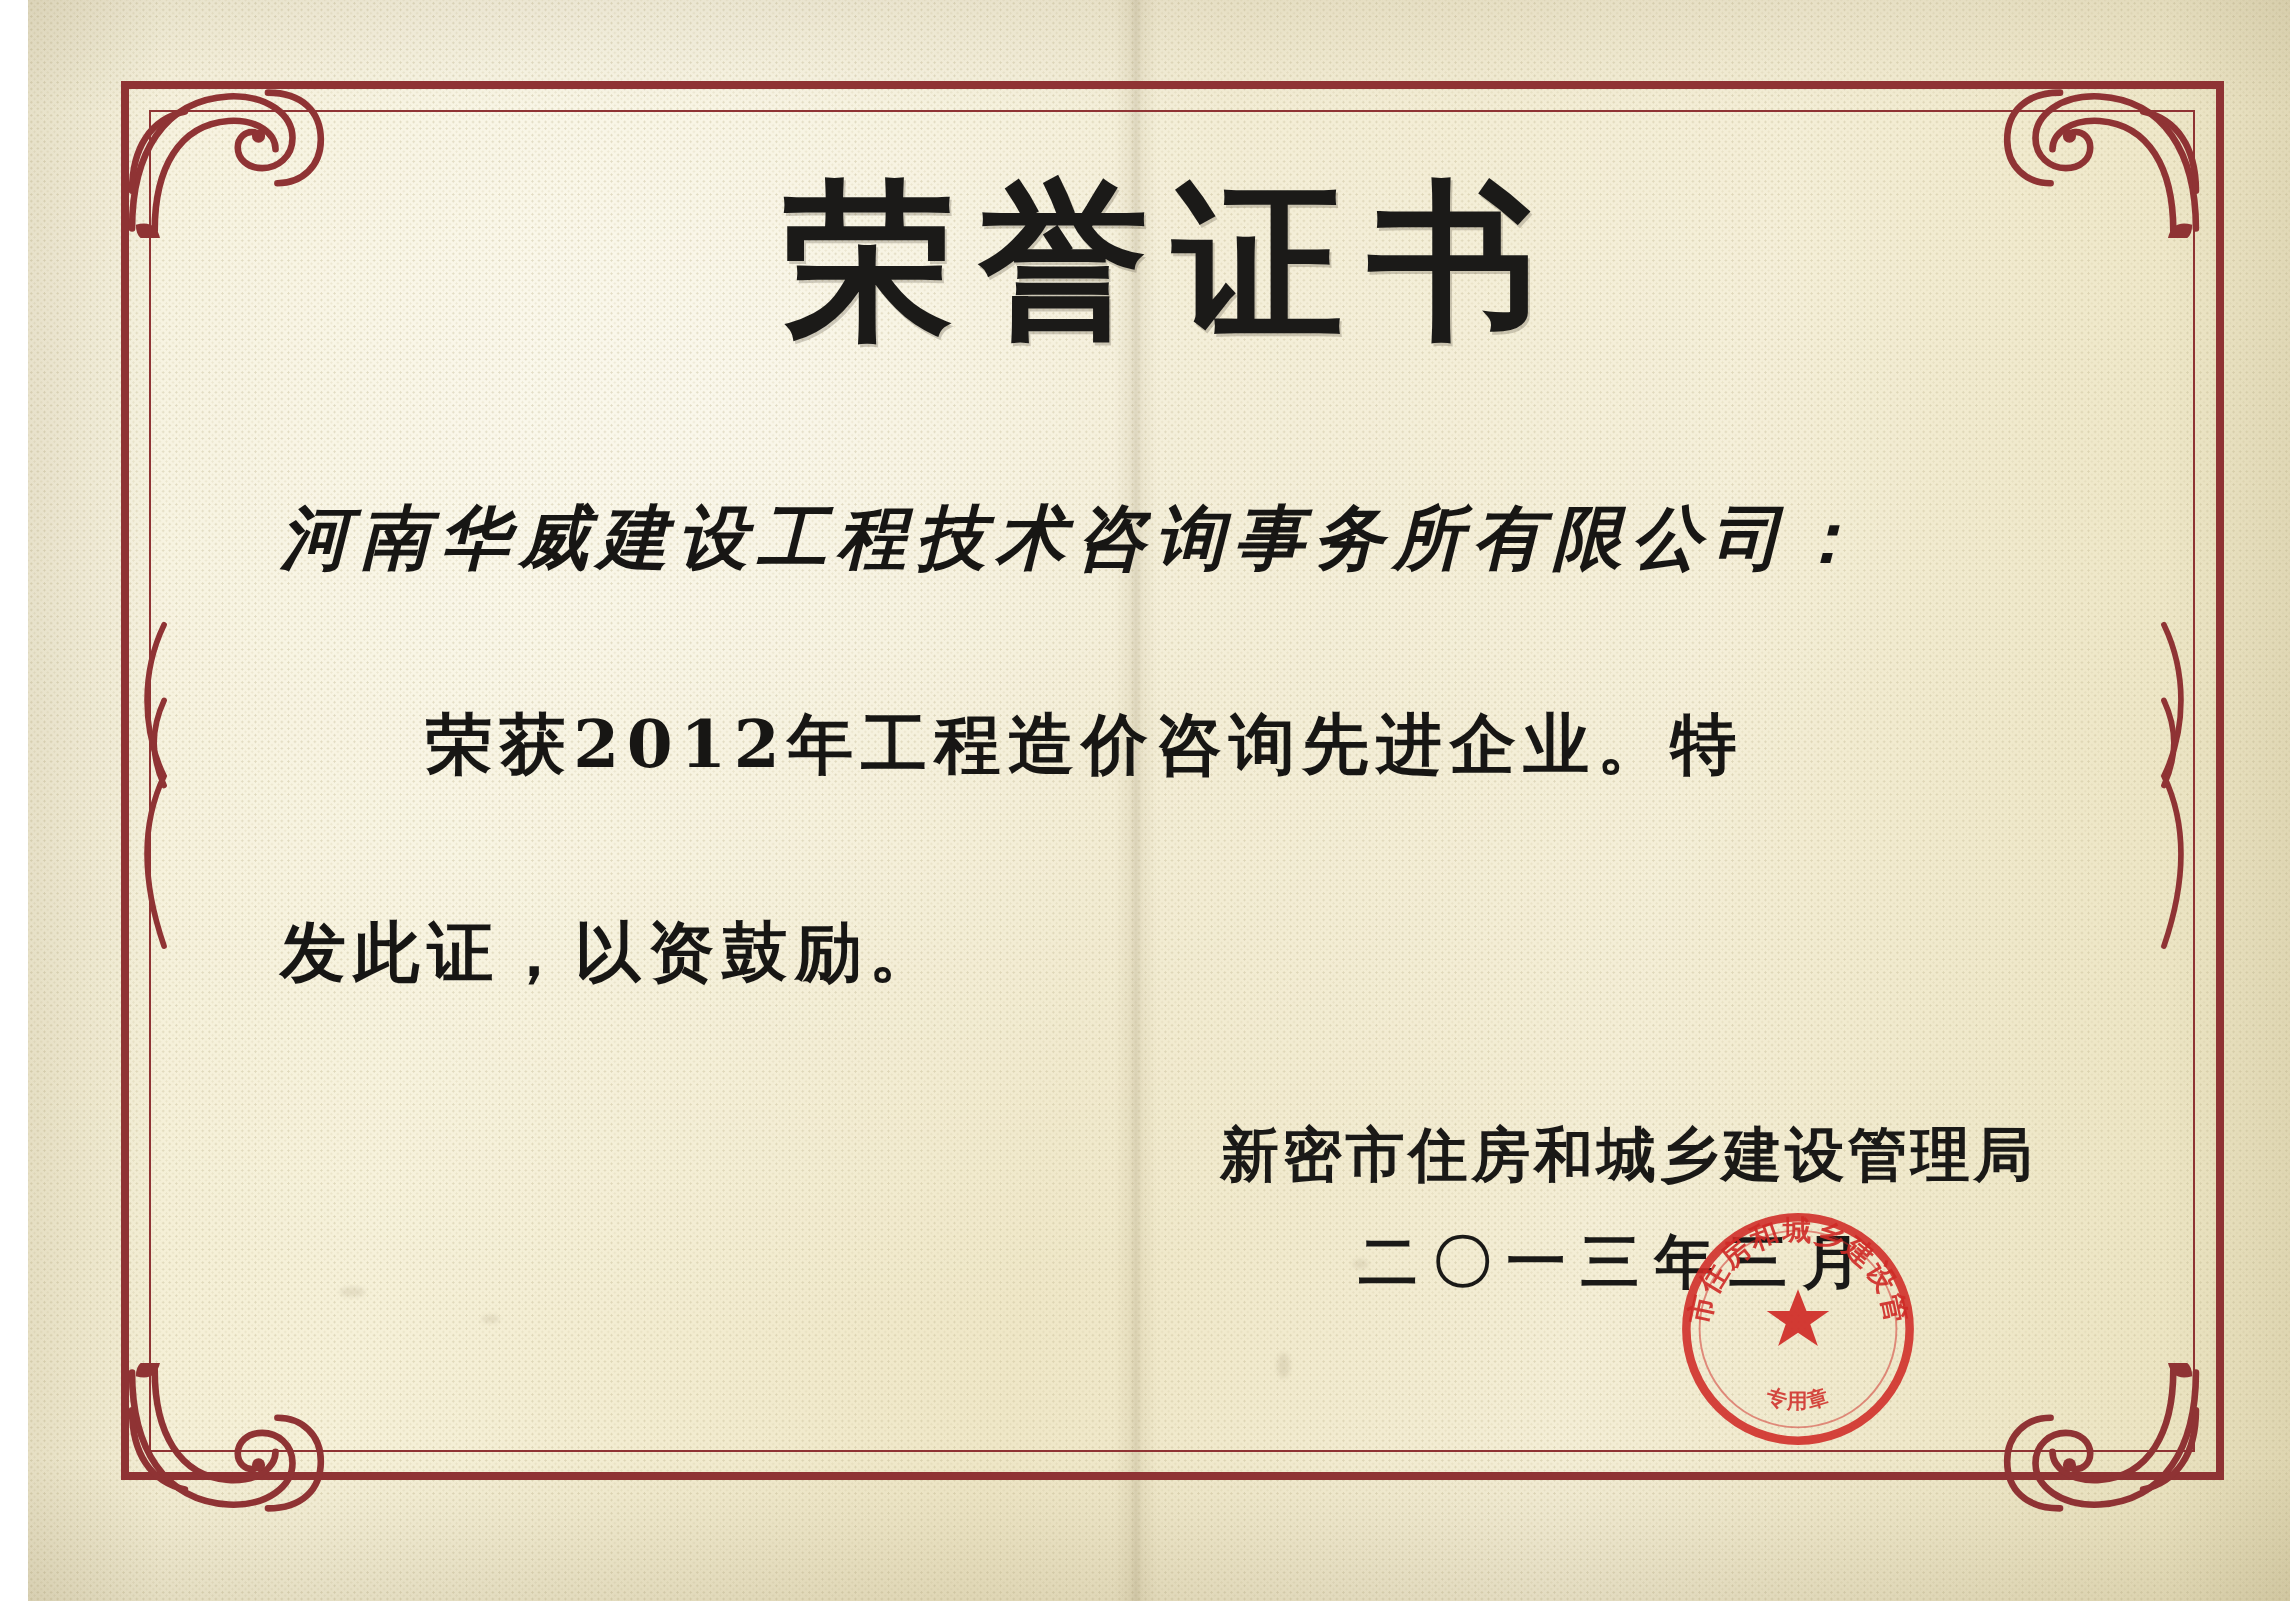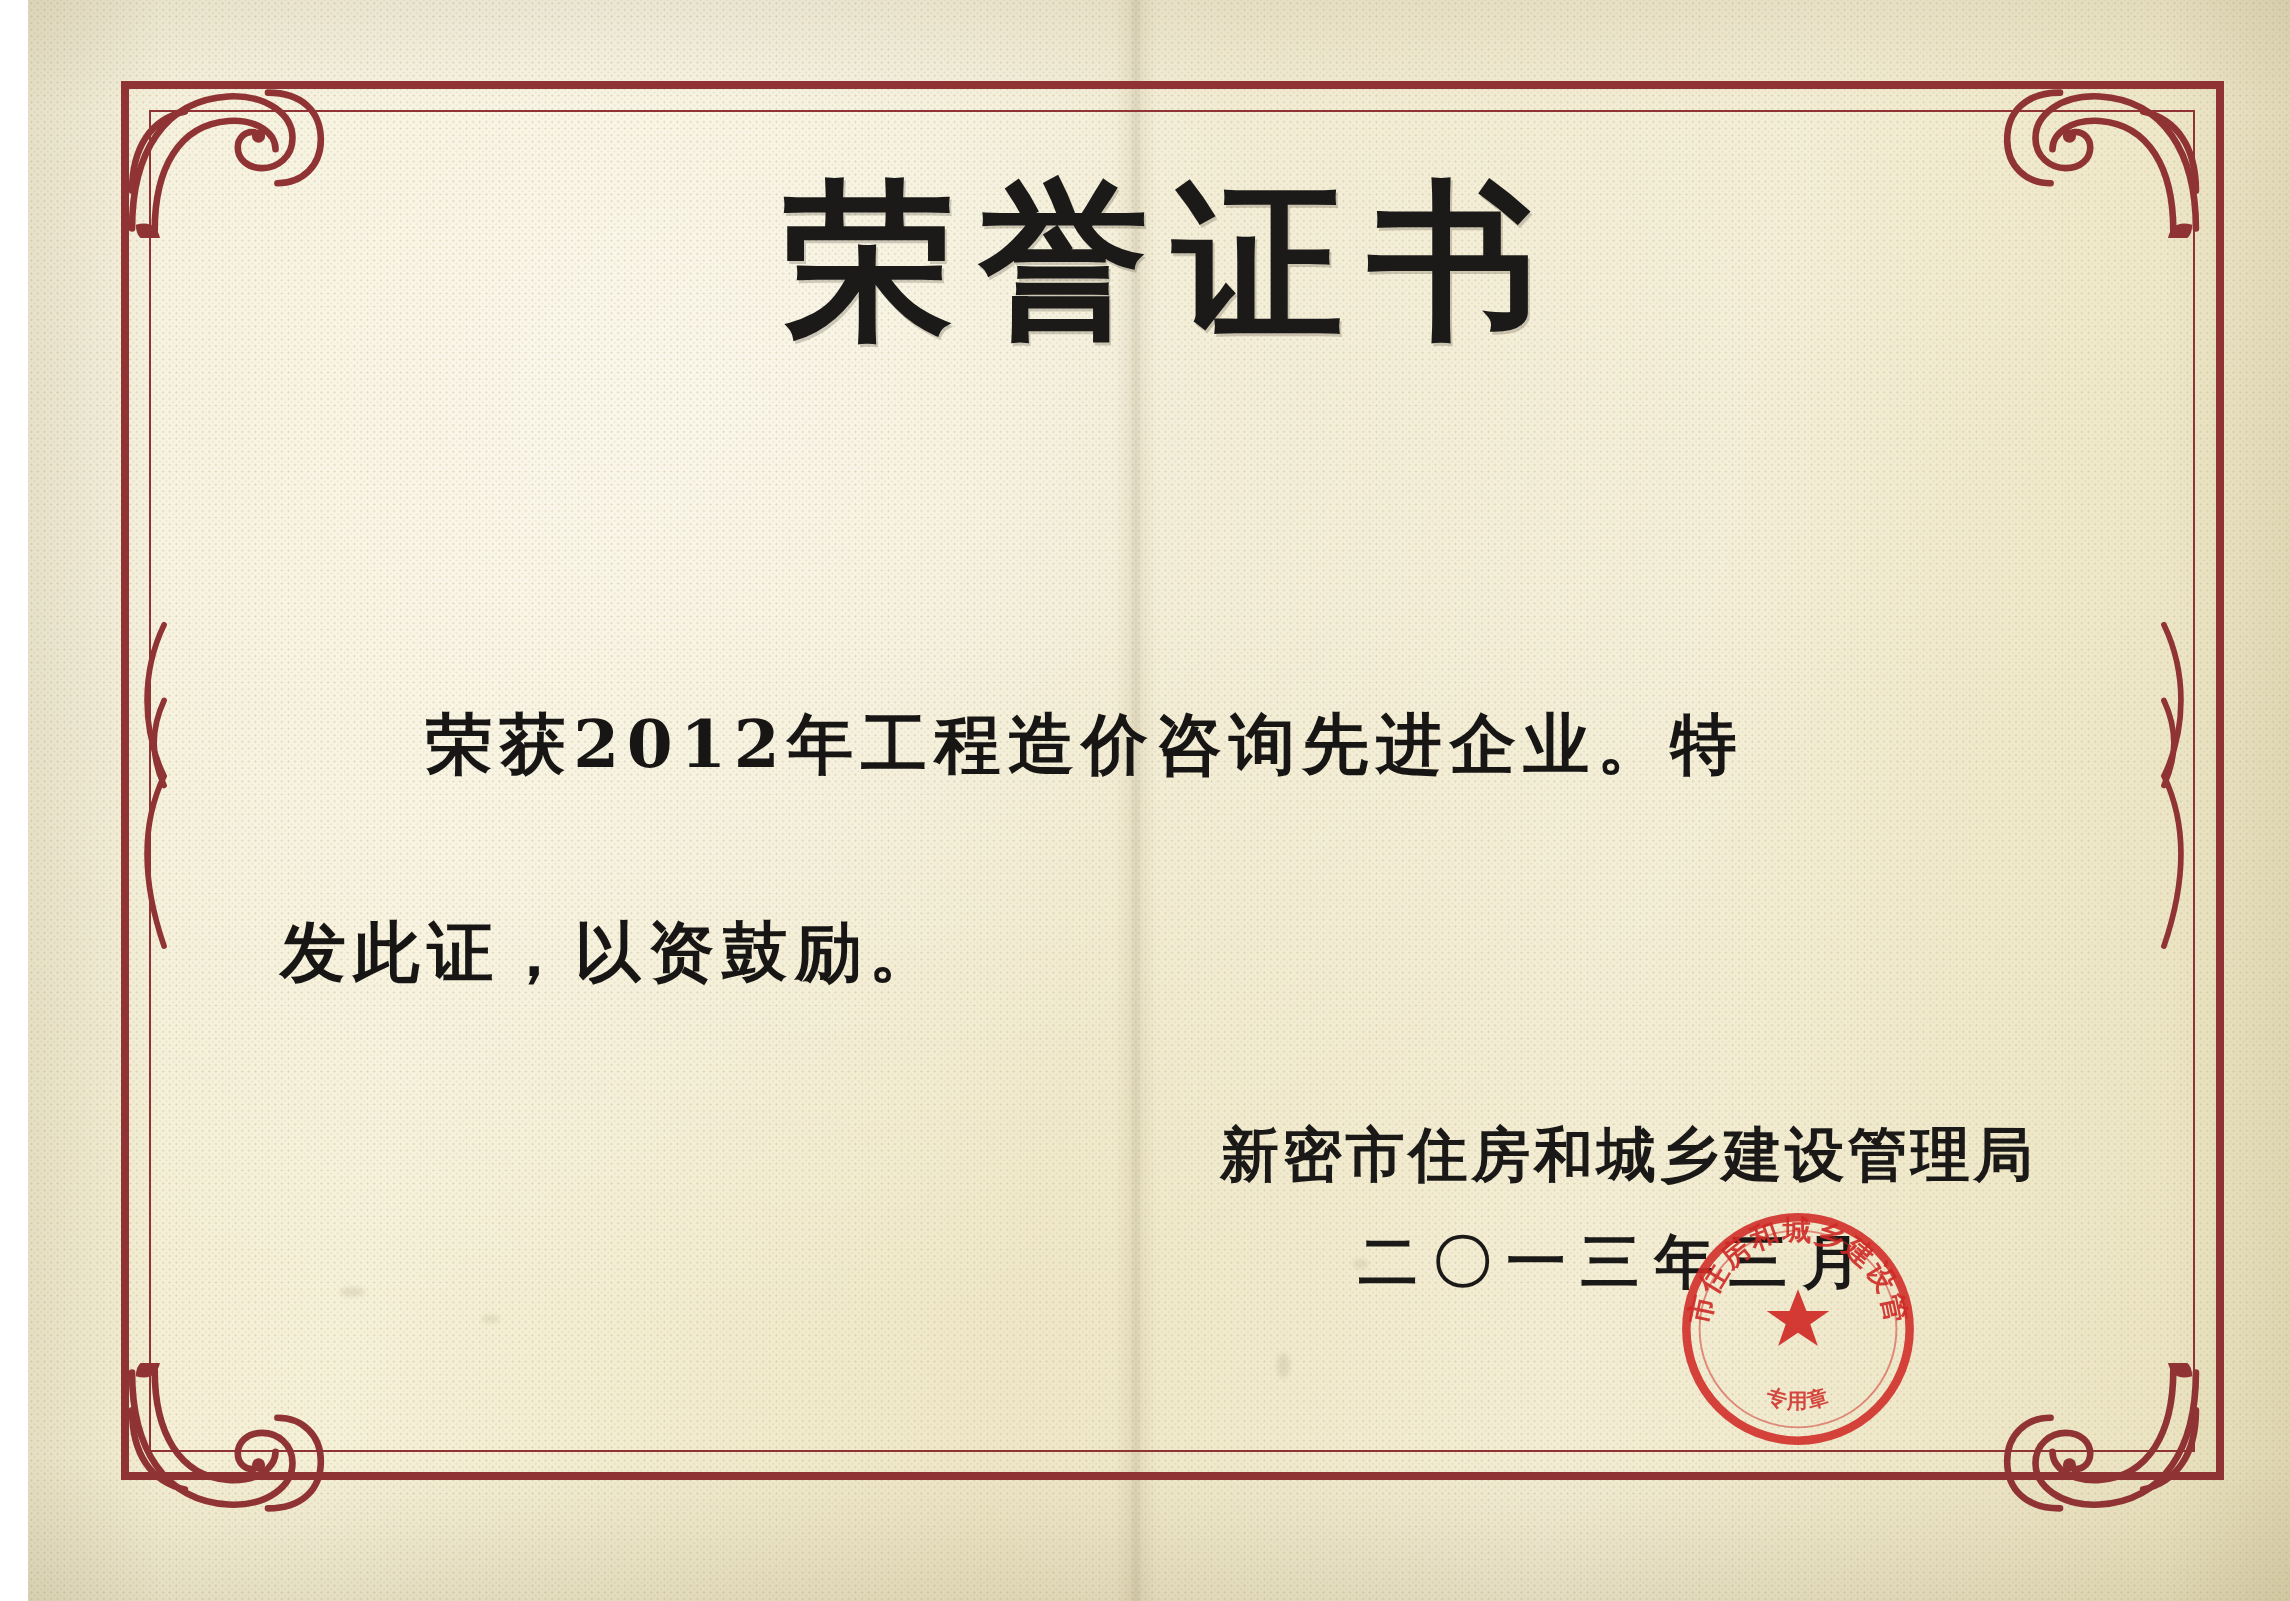--- a/index.html
+++ b/index.html
@@ -308,20 +308,21 @@
         <path d="M40 40 C16 90 16 150 40 200 C16 250 16 310 40 380"></path>
         <path d="M40 120 C26 150 26 180 40 210"></path>
       </g>
     </svg>
   </div>
 
   <div class="content">
 
     <div class="title">荣誉证书</div>
 
+    <div class="recipient">河南华威建设工程技术咨询事务所有限公司：</div>
 
     <div class="body-line body-line-1">荣获2012年工程造价咨询先进企业。特</div>
 
     <div class="body-line body-line-2">发此证，以资鼓励。</div>
 
     <div class="signature-block">
       <div class="issuer">新密市住房和城乡建设管理局</div>
       <div class="issue-date">二〇一三年三月</div>
     </div>
 

